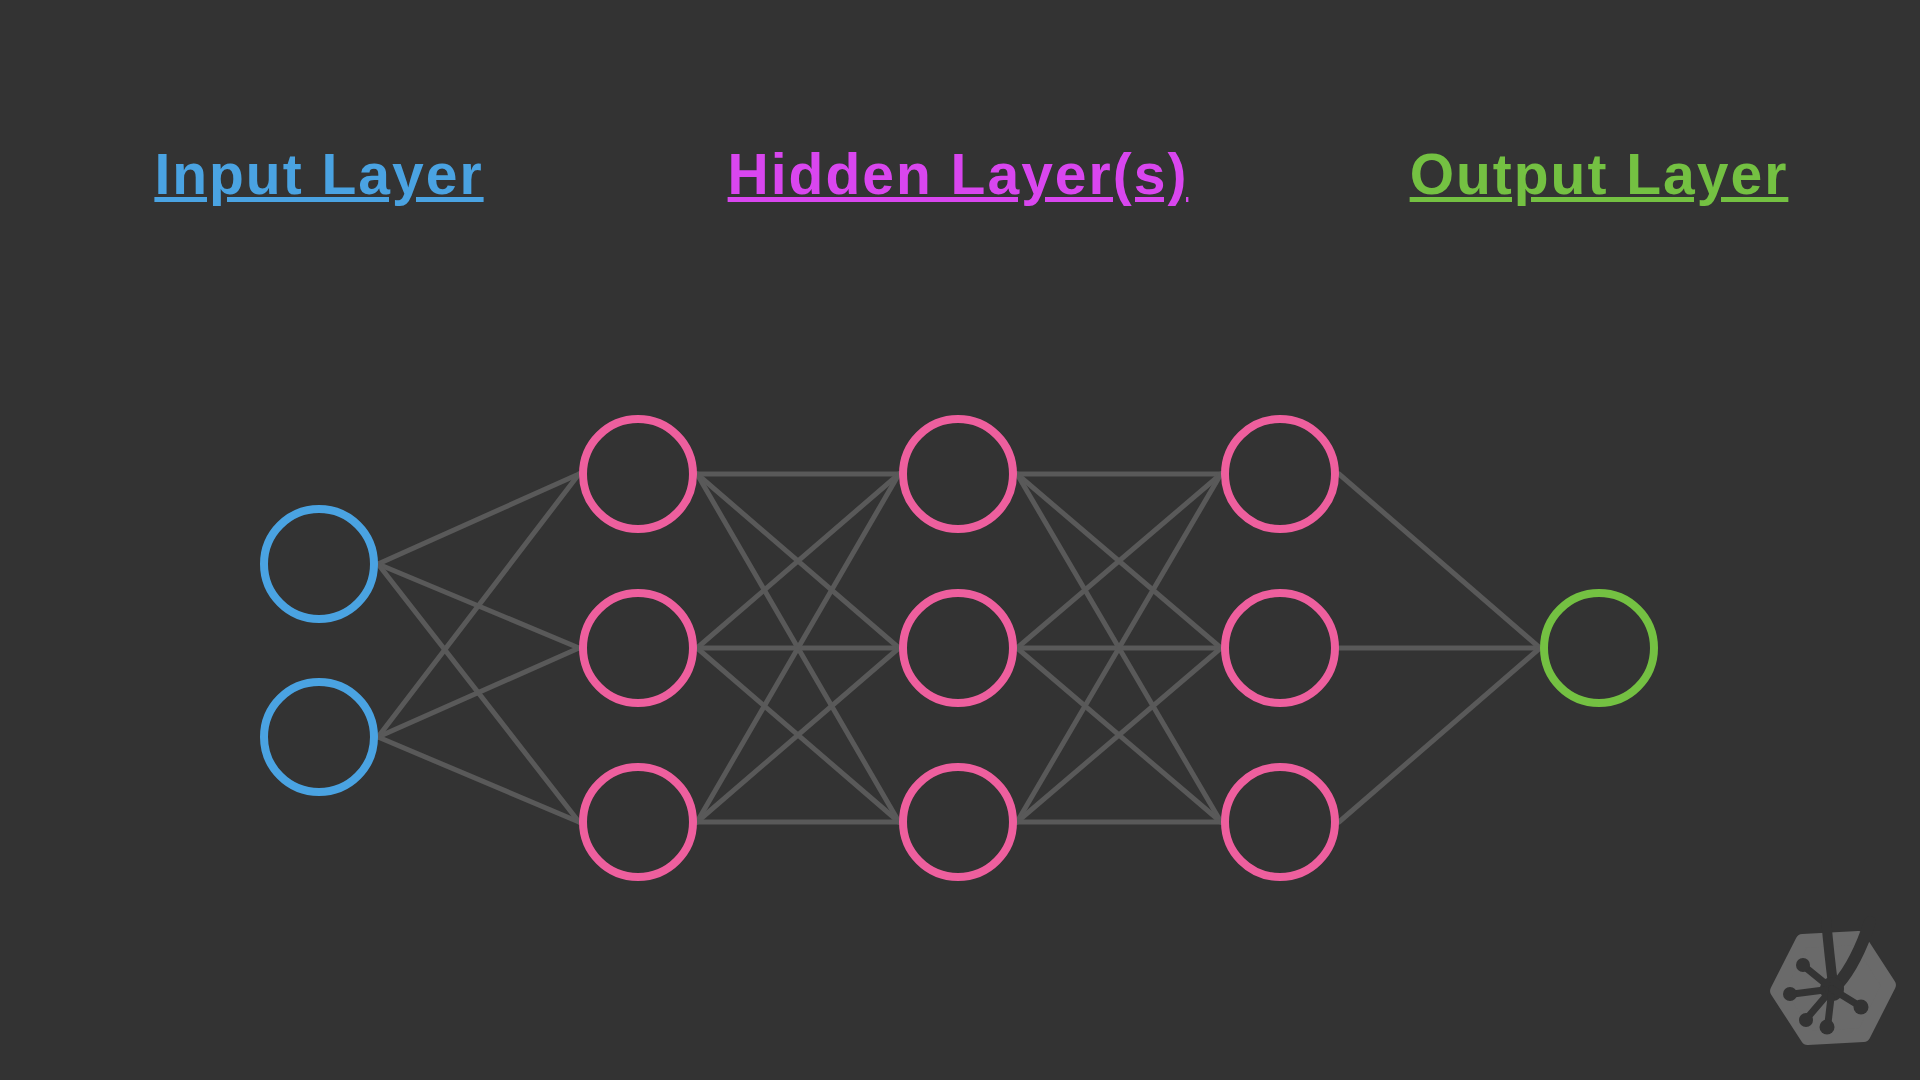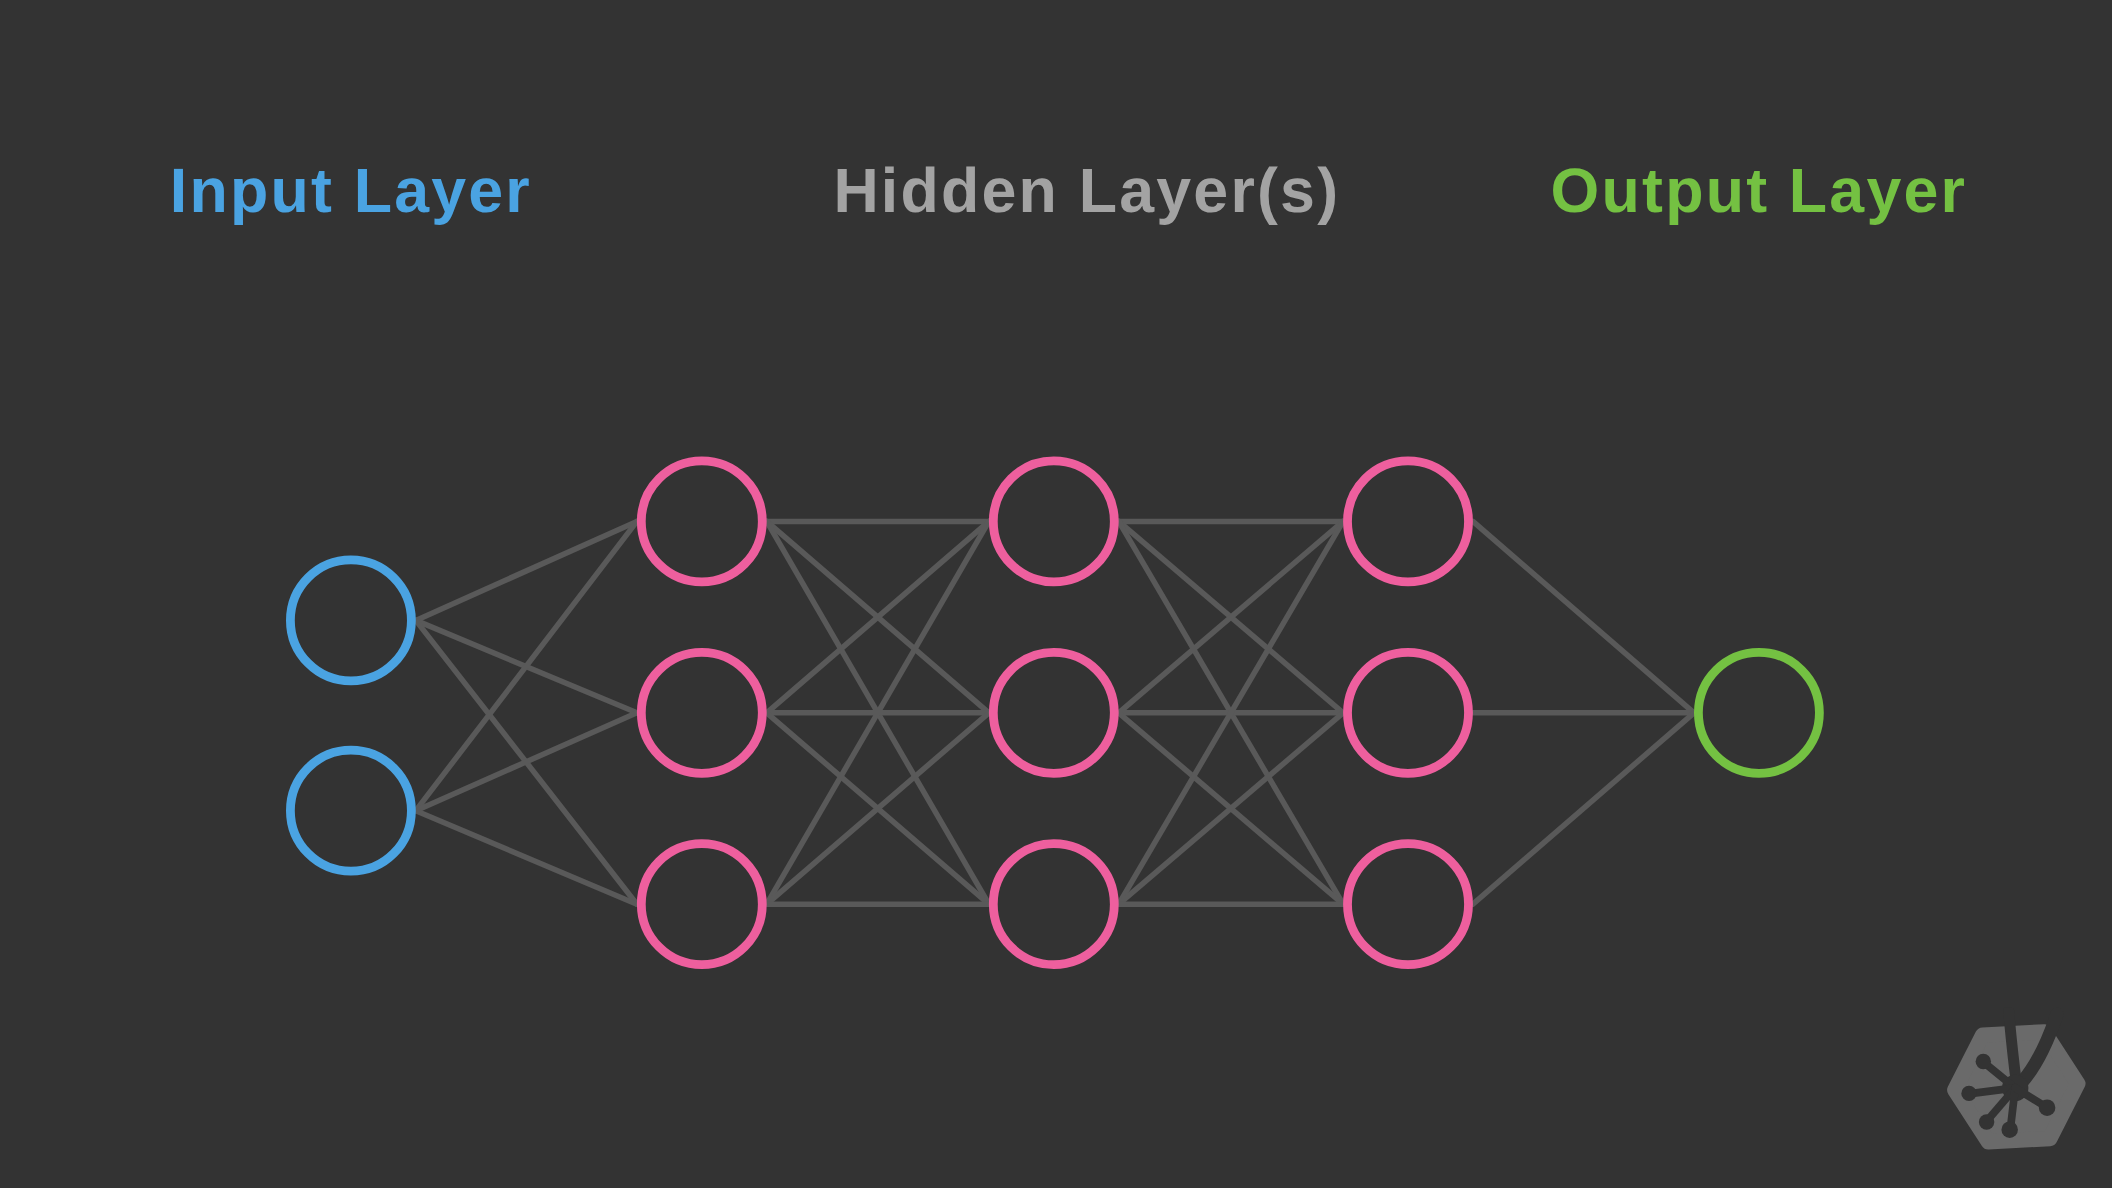--- a/index.html
+++ b/index.html
@@ -19,20 +19,21 @@
   }
   .layer-label {
     position: absolute;
     top: 146px;
     transform: translateX(-50%);
     font-size: 57px;
     font-weight: 700;
     letter-spacing: 2px;
     line-height: 1;
     white-space: nowrap;
+    text-decoration: underline;
   }
   svg.net {
     position: absolute;
     left: 0;
     top: 0;
     width: 1920px;
     height: 1080px;
   }
   svg.logo {
     position: absolute;
@@ -42,21 +43,21 @@
     height: 140px;
   }
 </style>
 </head>
 <body style="background: rgb(51, 51, 51);">
 
 <div class="slide">
 
   <div class="layer-label" style="left: 319px; color: rgb(74, 163, 226);">Input Layer</div>
 
-  <div class="layer-label" style="left: 988px; color: #a3a3a3;">Hidden Layer(s)</div>
+  <div class="layer-label" style="left: 958px; color: #d946ef;">Hidden Layer(s)</div>
 
   <div class="layer-label" style="left: 1599px; color: rgb(116, 193, 66); text-align: right;">Output Layer</div>
 
   <svg class="net" viewBox="0 0 1920 1080">
       <line x1="378" y1="564" x2="579" y2="474" stroke="#595959" stroke-width="5" stroke-linecap="round"></line>
       <line x1="378" y1="564" x2="579" y2="648" stroke="#595959" stroke-width="5" stroke-linecap="round"></line>
       <line x1="378" y1="564" x2="579" y2="822" stroke="#595959" stroke-width="5" stroke-linecap="round"></line>
       <line x1="378" y1="737" x2="579" y2="474" stroke="#595959" stroke-width="5" stroke-linecap="round"></line>
       <line x1="378" y1="737" x2="579" y2="648" stroke="#595959" stroke-width="5" stroke-linecap="round"></line>
       <line x1="378" y1="737" x2="579" y2="822" stroke="#595959" stroke-width="5" stroke-linecap="round"></line>

